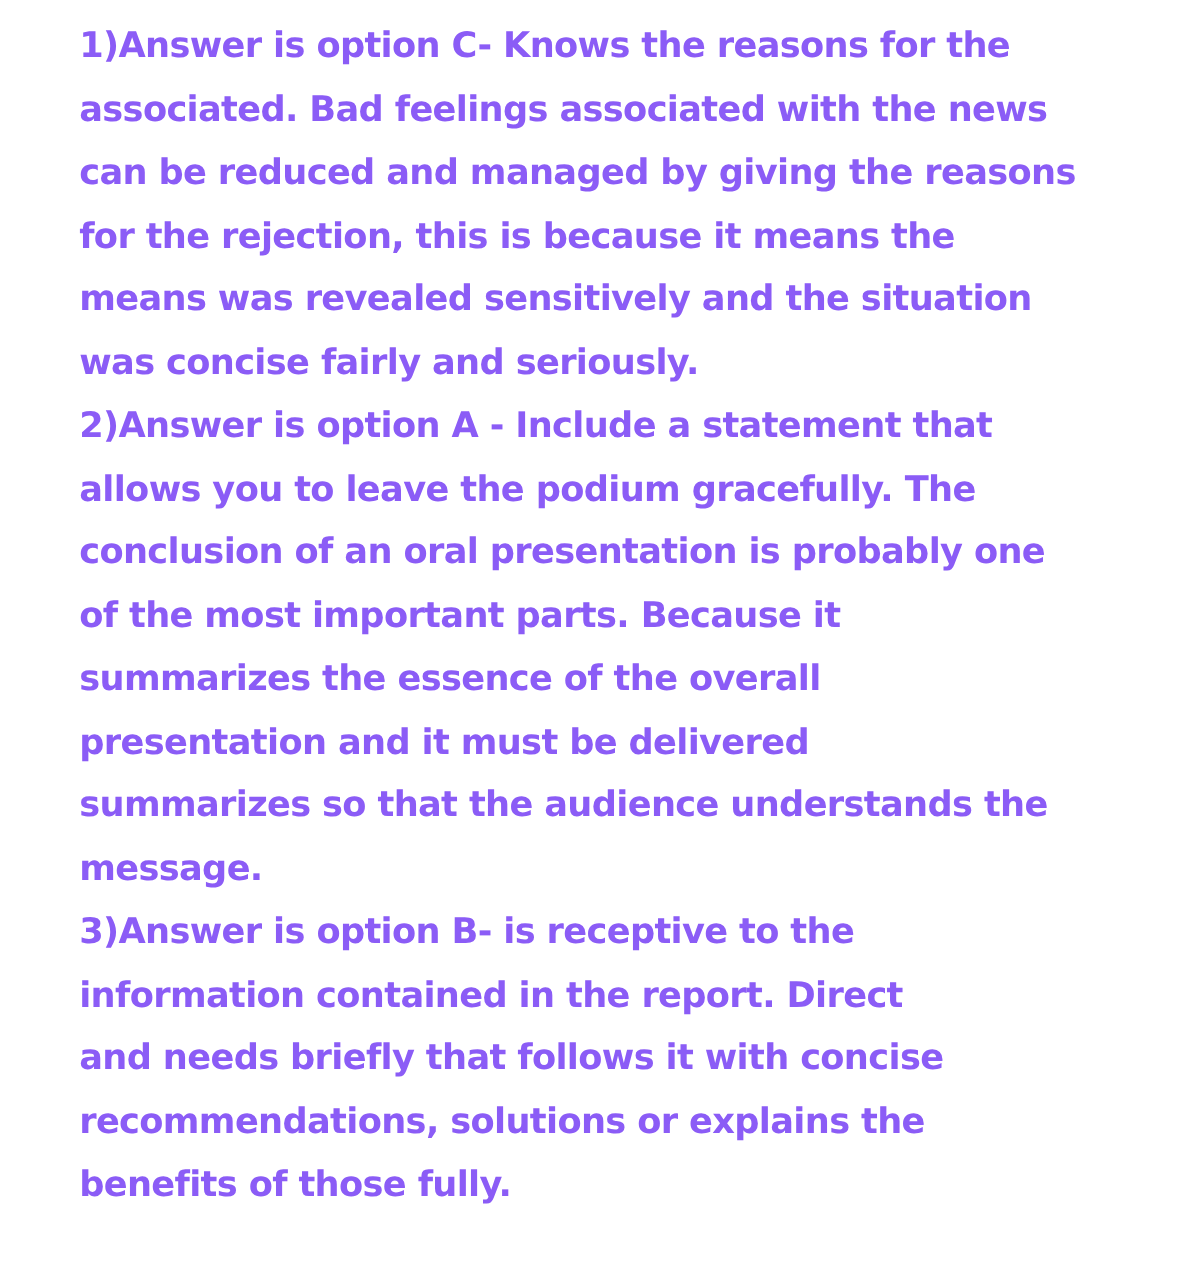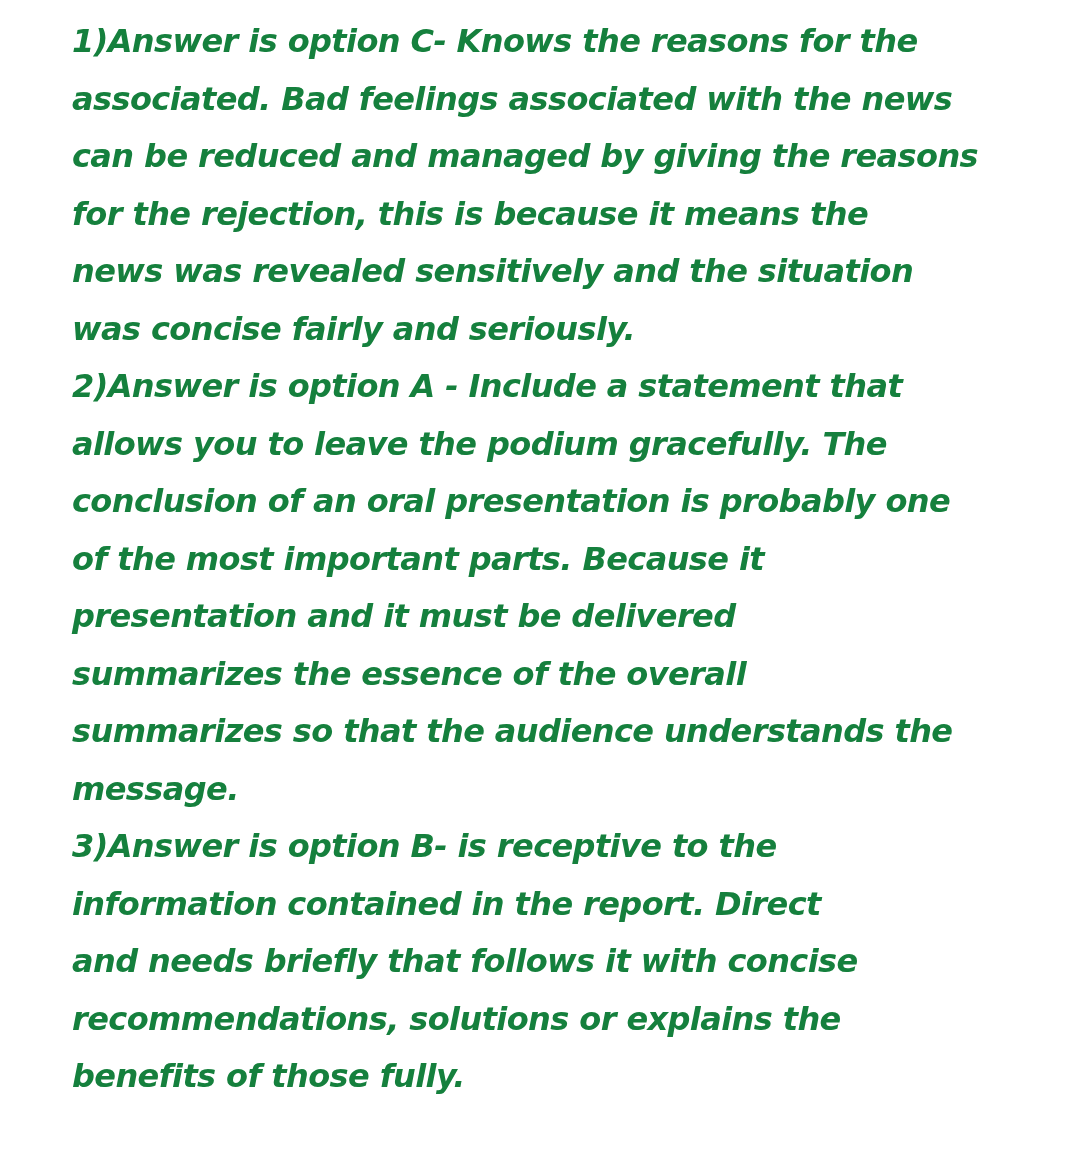--- a/index.html
+++ b/index.html
@@ -11,56 +11,55 @@
       width: 1080px;
       height: 1164px;
       overflow: hidden;
       font-family: "DejaVu Sans", sans-serif;
     }
     .doc {
       box-sizing: border-box;
       width: 1080px;
       height: 1164px;
       padding: 13px 36px 0 72px;
-      color: #15803d;
+      color: #8b5cf6;
       font-size: 32px;
       font-weight: 700;
       line-height: 57.5px;
       letter-spacing: -0.6px;
-      font-style: italic;
     }
     .answer-block {
       margin: 0;
       padding: 0;
     }
     .line {
       white-space: nowrap;
     }
   </style>
 </head>
 <body>
 
 <div class="doc">
 
   <div class="answer-block">
     <div class="line">1)Answer is option C- Knows the reasons for the</div>
     <div class="line">associated. Bad feelings associated with the news</div>
     <div class="line">can be reduced and managed by giving the reasons</div>
     <div class="line">for the rejection, this is because it means the</div>
-    <div class="line">news was revealed sensitively and the situation</div>
+    <div class="line">means was revealed sensitively and the situation</div>
     <div class="line">was concise fairly and seriously.</div>
   </div>
 
   <div class="answer-block">
     <div class="line">2)Answer is option A - Include a statement that</div>
     <div class="line">allows you to leave the podium gracefully. The</div>
     <div class="line">conclusion of an oral presentation is probably one</div>
     <div class="line">of the most important parts. Because it</div>
+    <div class="line">summarizes the essence of the overall</div>
     <div class="line">presentation and it must be delivered</div>
-    <div class="line">summarizes the essence of the overall</div>
     <div class="line">summarizes so that the audience understands the</div>
     <div class="line">message.</div>
   </div>
 
   <div class="answer-block">
     <div class="line">3)Answer is option B- is receptive to the</div>
     <div class="line">information contained in the report. Direct</div>
     <div class="line">and needs briefly that follows it with concise</div>
     <div class="line">recommendations, solutions or explains the</div>
     <div class="line">benefits of those fully.</div>

